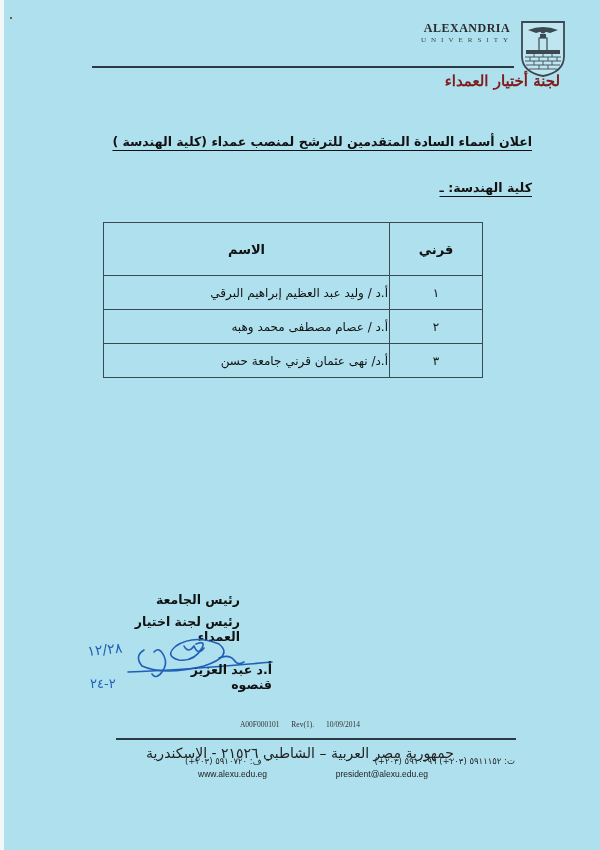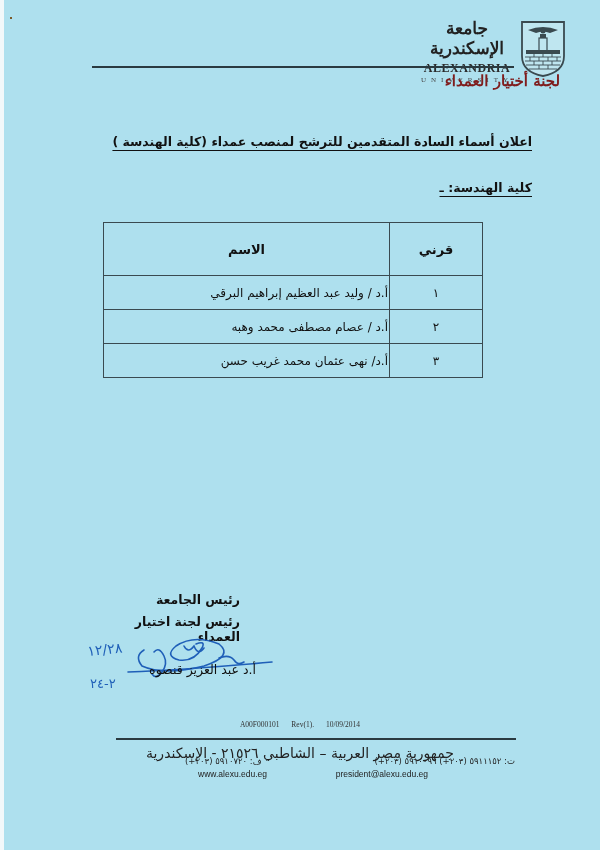--- a/index.html
+++ b/index.html
@@ -156,25 +156,25 @@
       left: 100px;
       top: 614px;
       width: 140px;
       text-align: right;
       font-weight: bold;
       font-size: 12.5px;
       direction: rtl;
     }
     .sig-name {
       position: absolute;
-      left: 146px;
+      left: 162px;
       top: 662px;
       width: 110px;
       text-align: right;
-      font-weight: normal;
+      font-weight: bold;
       font-size: 12.5px;
       direction: rtl;
     }
     .signature {
       position: absolute;
       left: 84px;
       top: 632px;
       width: 190px;
       height: 60px;
     }
@@ -231,21 +231,20 @@
       justify-content: space-between;
     }
   </style>
 </head>
 <body>
 
 <div class="page-edge"></div>
 <div class="dot"></div>
 
 <div class="logo-block">
-  <div class="logo-arabic">جامعة الإسكندرية</div>
   <div class="logo-en">ALEXANDRIA</div>
   <div class="logo-sub">UNIVERSITY</div>
 </div>
 
 <svg class="crest" viewBox="0 0 46 58">
   <path d="M2 2 H44 V36 Q44 52 23 56 Q2 52 2 36 Z" fill="#bfe6f0" stroke="#3a4a50" stroke-width="1.8"></path>
   <path d="M8 10 Q23 4 38 10 L30 13 Q23 10 16 13 Z" fill="#3a4a50"></path>
   <circle cx="23" cy="11" r="2.5" fill="#3a4a50"></circle>
   <rect x="20" y="14" width="6" height="4" fill="#3a4a50"></rect>
   <rect x="19" y="18" width="8" height="14" fill="none" stroke="#3a4a50" stroke-width="1.2"></rect>
@@ -287,21 +286,21 @@
     <tr>
       <td class="col-serial">١</td>
       <td class="col-name">أ.د / وليد عبد العظيم إبراهيم البرقي</td>
     </tr>
     <tr>
       <td class="col-serial">٢</td>
       <td class="col-name">أ.د / عصام مصطفى محمد وهبه</td>
     </tr>
     <tr>
       <td class="col-serial">٣</td>
-      <td class="col-name">أ.د/ نهى عثمان محمد غريب حسن</td>
+      <td class="col-name">أ.د/ نهى عثمان قرني جامعة حسن</td>
     </tr>
   </tbody>
 </table>
 
 <div class="sig-title1">رئيس الجامعة</div>
 <div class="sig-title2">رئيس لجنة اختيار العمداء</div>
 
 <svg class="signature" viewBox="0 0 190 60">
   <g fill="none" stroke="#1f5fb8" stroke-width="1.6" stroke-linecap="round">
 

